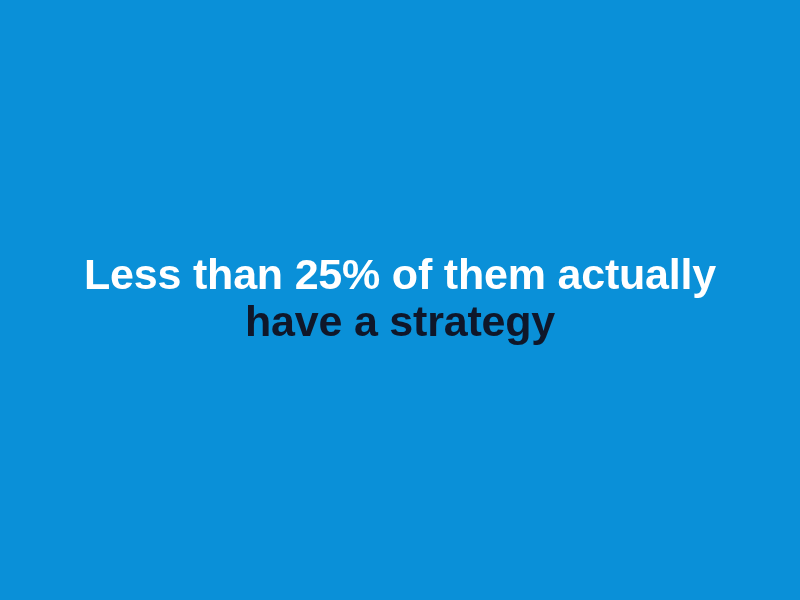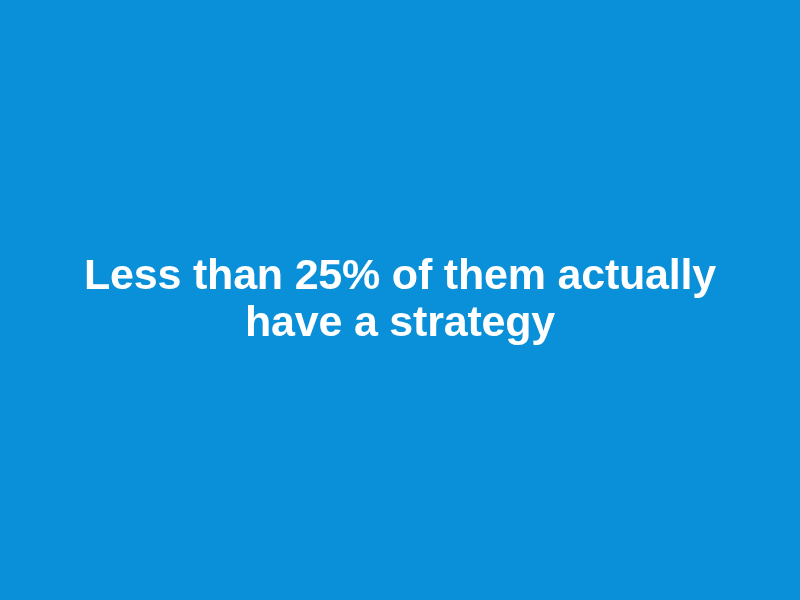--- a/index.html
+++ b/index.html
@@ -43,16 +43,16 @@
     white-space: nowrap;
   }
 </style>
 </head>
 <body>
 
 <div id="slide" style="background: rgb(10, 144, 216);">
 
   <div id="headline-block">
     <span class="headline-line" style="color: rgb(255, 255, 255);">Less than 25% of them actually</span>
-    <span class="headline-line" style="color: #ffffff;">have a strategy</span>
+    <span class="headline-line" style="color: #0f172a;">have a strategy</span>
   </div>
 
 </div>
 
 </body></html>

